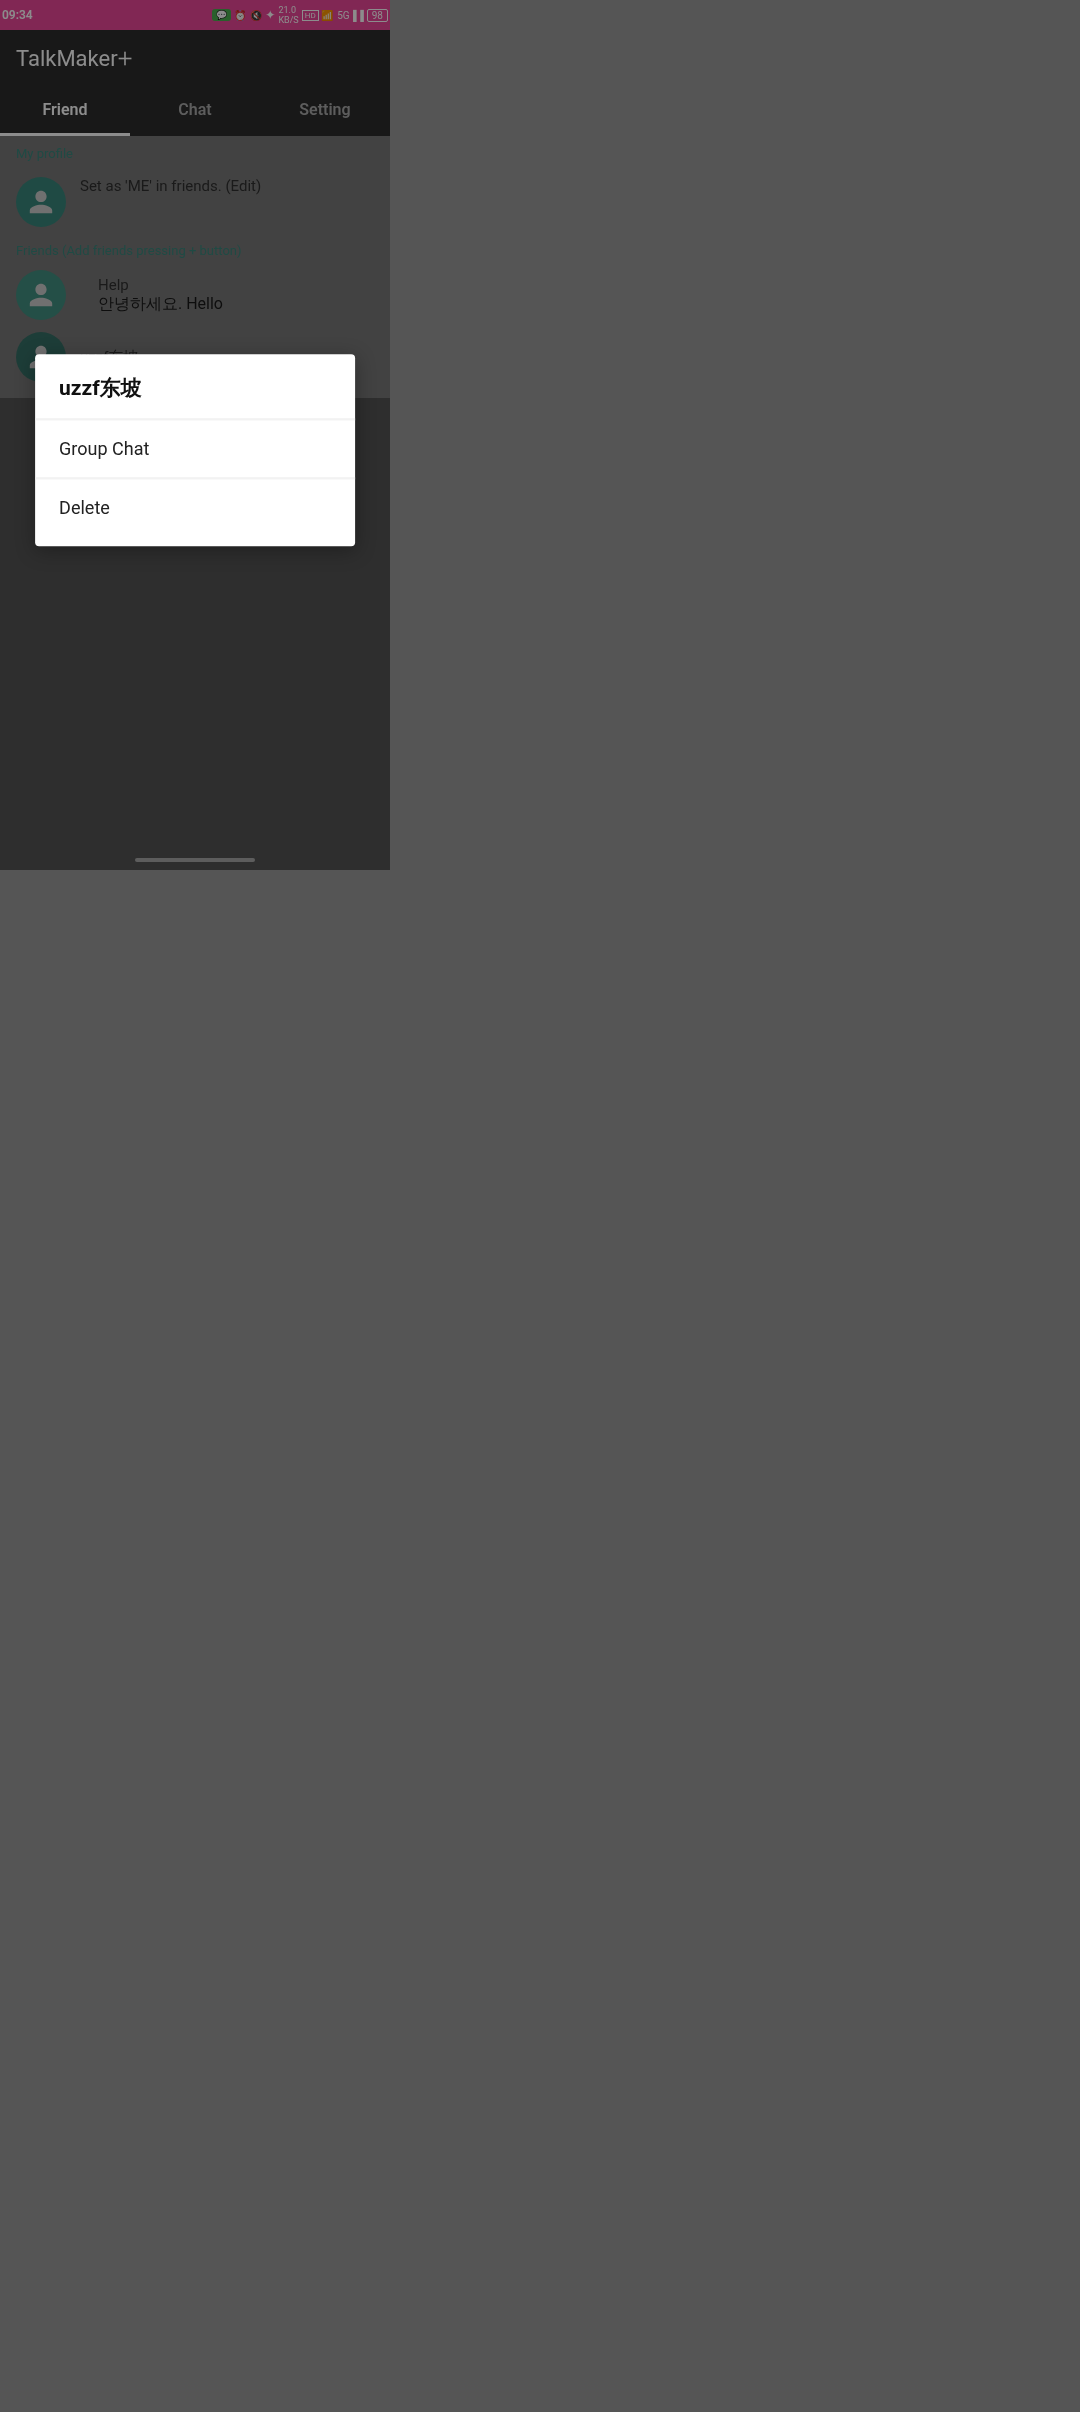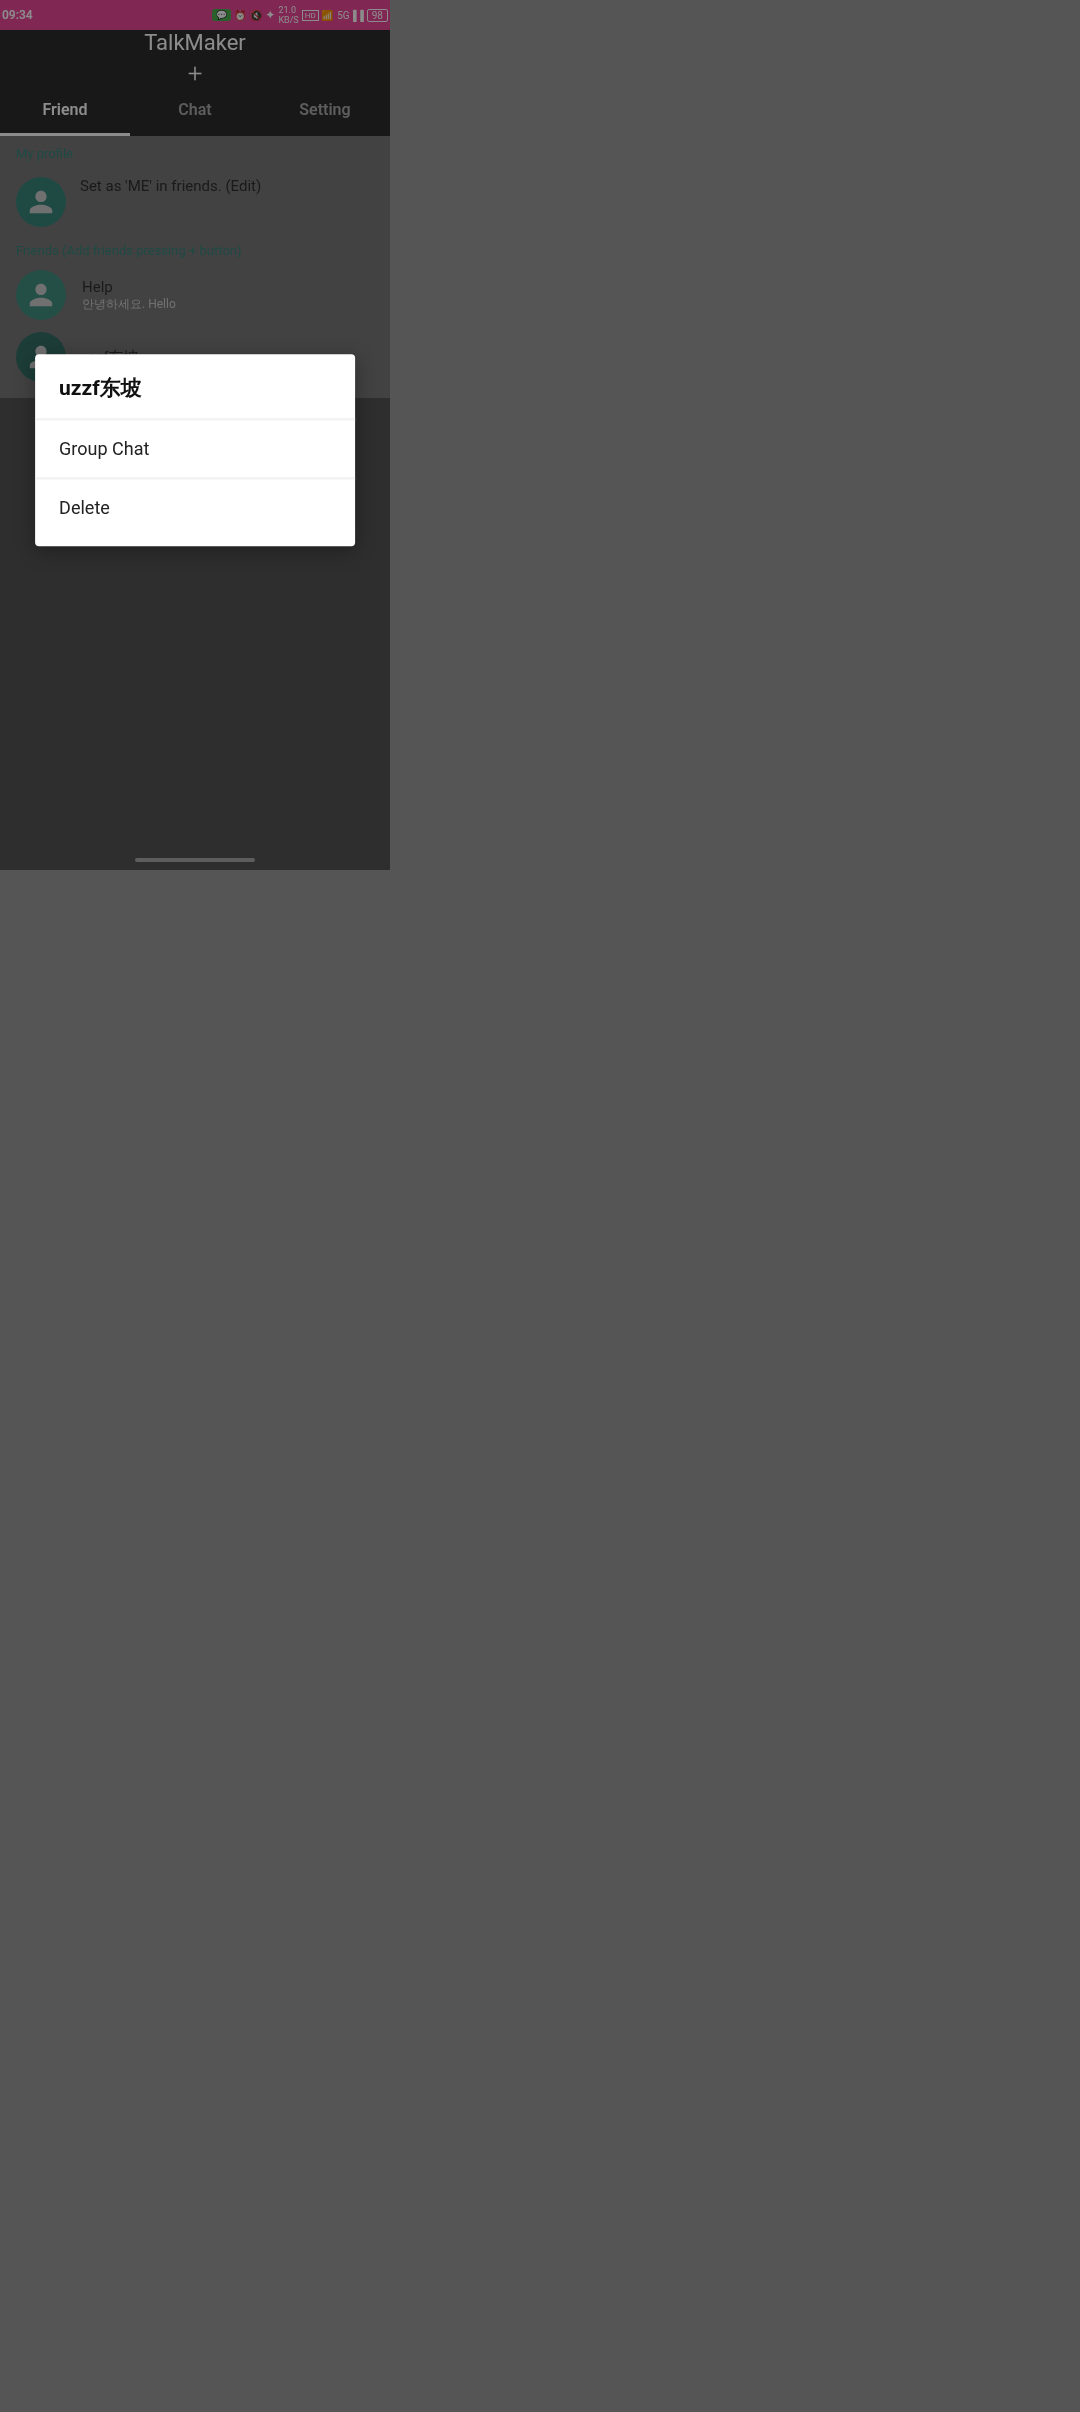--- a/index.html
+++ b/index.html
@@ -37,23 +37,21 @@
       font-size: 10px;
     }
 
     
     .app-bar {
       width: 100%;
       height: 56px;
       background: #2c2c2c;
       display: flex;
       align-items: center;
-      justify-content: space-between;
       padding: 0 16px;
-      flex-direction: column;
     }
     .app-title {
       color: white;
       font-size: 22px;
       font-weight: 400;
     }
     .add-button {
       color: white;
       font-size: 26px;
       font-weight: 300;
@@ -124,35 +122,35 @@
       font-size: 15px;
     }
     .friends-label {
       color: #2e9e8e;
       font-size: 13px;
       margin: 8px 0 6px;
     }
     .friend-row {
       display: flex;
       align-items: center;
-      gap: 16px;
+      gap: 32px;
       padding: 6px 0;
     }
     .friend-info {
       flex: 1;
       display: flex;
       flex-direction: column;
     }
     .friend-name {
       color: #222;
       font-size: 15px;
     }
     .friend-preview {
-      color: #ffffff;
-      font-size: 12px;
+      color: #000000;
+      font-size: 16px;
     }
     .friend-row-2 {
       display: flex;
       align-items: center;
       gap: 14px;
       padding: 6px 0;
     }
     .avatar-green {
       background: #3aaa95;
     }

